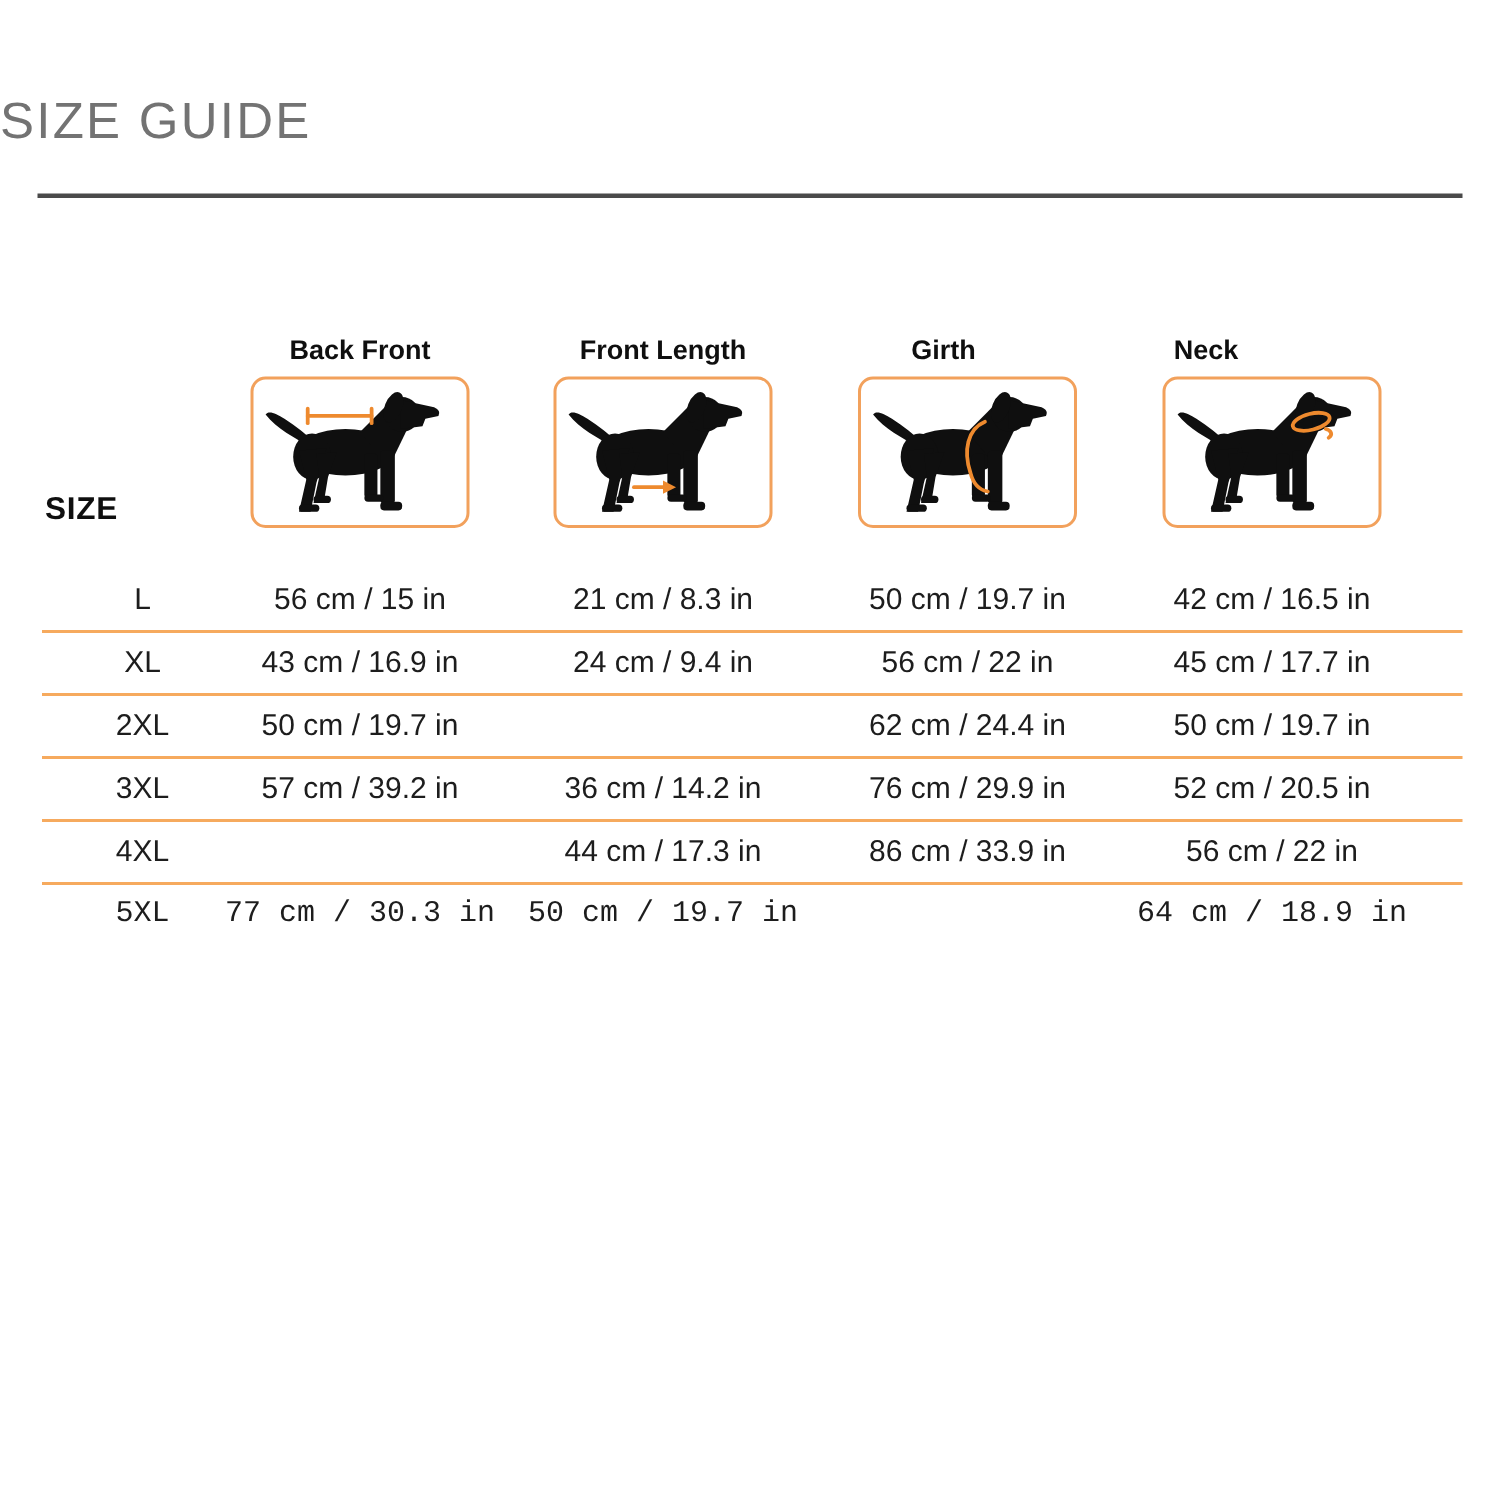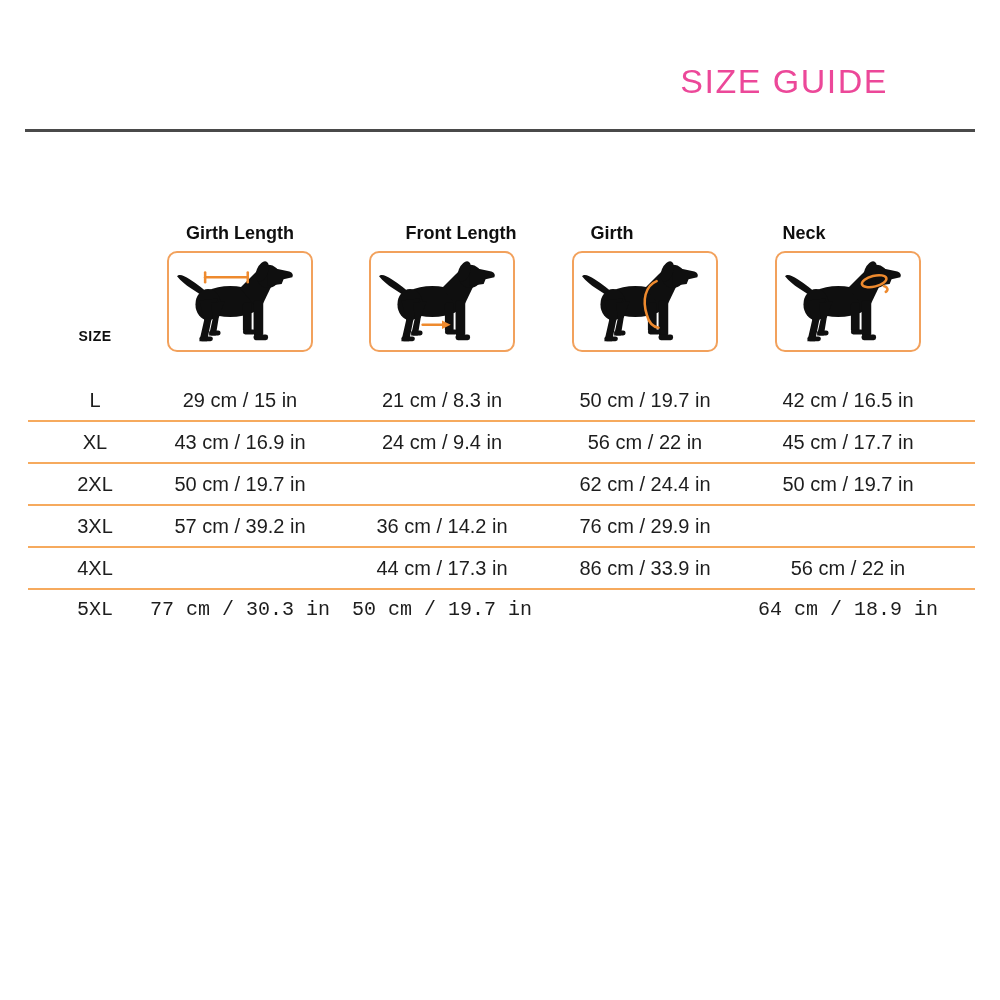--- a/index.html
+++ b/index.html
@@ -5,47 +5,47 @@
   html,body{margin:0;padding:0;background:#ffffff;}
   .page{
     position:relative;
     width:1000px;height:1000px;
     background:#ffffff;
     font-family:"Liberation Sans","DejaVu Sans",sans-serif;
     overflow:hidden;
   }
   .title{
     position:absolute;top:62px;left:0;width:888px;
-    text-align:right;
+    text-align:left;
     font-size:34px;font-weight:400;letter-spacing:1.5px;
-    color:#ec4899;
+    color:#737373;
   }
   .top-rule{
     position:absolute;top:129px;left:25px;width:950px;height:3px;
     background:#4a4a4a;
   }
   .col-header{
     position:absolute;top:223px;
     transform:translateX(-50%);
     font-size:18px;font-weight:700;color:#0f0f0f;
     white-space:nowrap;
   }
-  .h-back{left:240px}.h-front{left:461px}.h-girth{left:612px}.h-neck{left:804px}
+  .h-back{left:240px}.h-front{left:442px}.h-girth{left:629px}.h-neck{left:804px}
   .measure-box{
     position:absolute;top:251px;width:142px;height:97px;
     border:2px solid #F2A15C;border-radius:10px;
     background:#ffffff;
     display:flex;align-items:center;justify-content:center;
   }
   .b-back{left:167px}.b-front{left:369px}.b-girth{left:572px}.b-neck{left:775px}
   .measure-box svg{width:136px;height:92px;display:block;}
   .size-label{
     position:absolute;top:328px;left:30px;width:130px;
-    text-align:center;
-    font-size:14px;font-weight:700;letter-spacing:0.5px;color:#0f0f0f;
+    text-align:left;
+    font-size:21px;font-weight:700;letter-spacing:0.5px;color:#0f0f0f;
   }
   .size-table{
     position:absolute;top:380px;left:28px;width:947px;
   }
   .t-row{
     position:relative;height:40px;line-height:40px;
     border-bottom:2px solid #F6AA5E;
   }
   .t-row:last-child{border-bottom:none;font-family:Liberation Mono, monospace;}
   .cell{
@@ -91,21 +91,21 @@
       <rect x="38" y="77" width="12" height="5" rx="2.5"></rect>
     </g>
   </defs>
 </svg>
 
 <div class="page">
 
   <div class="title">SIZE GUIDE</div>
   <div class="top-rule"></div>
 
-  <div class="col-header h-back">Girth Length</div>
+  <div class="col-header h-back">Back Front</div>
   <div class="col-header h-front">Front Length</div>
   <div class="col-header h-girth">Girth</div>
   <div class="col-header h-neck">Neck</div>
 
   <div class="measure-box b-back">
     <svg viewBox="0 0 140 95">
       <use href="#dog"></use>
       <g class="orange-stroke">
         <line x1="34" y1="22" x2="78" y2="22"></line>
         <line x1="34" y1="17" x2="34" y2="27"></line>
@@ -140,21 +140,21 @@
       </g>
     </svg>
   </div>
 
   <div class="size-label">SIZE</div>
 
   <div class="size-table">
 
     <div class="t-row">
       <span class="cell c-size">L</span>
-      <span class="cell c-back">29 cm / 15 in</span>
+      <span class="cell c-back">56 cm / 15 in</span>
       <span class="cell c-front">21 cm / 8.3 in</span>
       <span class="cell c-girth">50 cm / 19.7 in</span>
       <span class="cell c-neck">42 cm / 16.5 in</span>
     </div>
 
     <div class="t-row">
       <span class="cell c-size">XL</span>
       <span class="cell c-back">43 cm / 16.9 in</span>
       <span class="cell c-front">24 cm / 9.4 in</span>
       <span class="cell c-girth">56 cm / 22 in</span>
@@ -166,20 +166,21 @@
       <span class="cell c-back">50 cm / 19.7 in</span>
       <span class="cell c-girth">62 cm / 24.4 in</span>
       <span class="cell c-neck">50 cm / 19.7 in</span>
     </div>
 
     <div class="t-row">
       <span class="cell c-size">3XL</span>
       <span class="cell c-back">57 cm / 39.2 in</span>
       <span class="cell c-front">36 cm / 14.2 in</span>
       <span class="cell c-girth">76 cm / 29.9 in</span>
+      <span class="cell c-neck">52 cm / 20.5 in</span>
     </div>
 
     <div class="t-row">
       <span class="cell c-size">4XL</span>
       <span class="cell c-front">44 cm / 17.3 in</span>
       <span class="cell c-girth">86 cm / 33.9 in</span>
       <span class="cell c-neck">56 cm / 22 in</span>
     </div>
 
     <div class="t-row">

